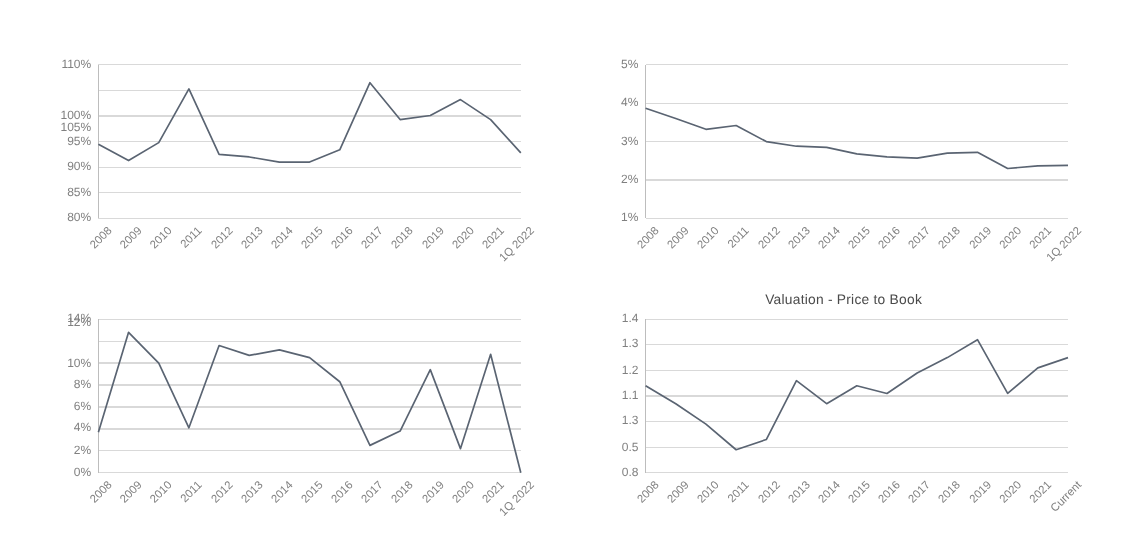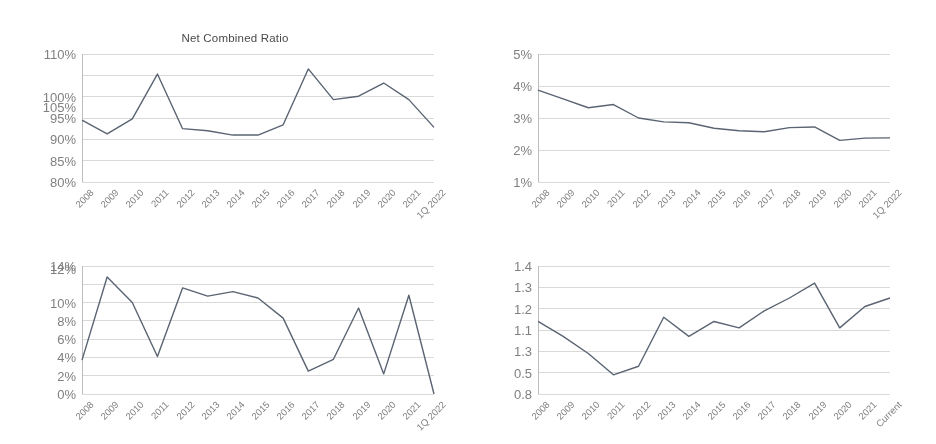--- a/index.html
+++ b/index.html
@@ -34,21 +34,21 @@
   }
   .plot {
     position: absolute;
   }
   .plot svg {
     display: block;
     overflow: visible;
   }
   .ylabel {
     position: absolute;
-    font-size: 13px;
+    font-size: 10px;
     color: #808080;
     text-align: right;
     white-space: nowrap;
     transform: translateY(-50%);
   }
   .xlabel {
     position: absolute;
     font-size: 9.5px;
     color: #808080;
     white-space: nowrap;
@@ -56,21 +56,20 @@
     transform: rotate(-45deg);
     text-align: right;
   }
 </style>
 </head>
 <body>
 
 <div id="page">
 
   <div class="panel" style="left:20px; top:32px; width:430px; height:180px;">
-    <div class="panel-title">Net Combined Ratio</div>
     <div class="plot" id="plot0" style="left:62px; top:22px; width:352px; height:128px;">
         <svg width="352" height="128">
           <line x1="0" x2="352" y1="128" y2="128" stroke="#d9d9d9" stroke-width="1" shape-rendering="crispEdges"></line>
           <line x1="0" x2="352" y1="106.66666666666667" y2="106.66666666666667" stroke="#d9d9d9" stroke-width="1" shape-rendering="crispEdges"></line>
           <line x1="0" x2="352" y1="85.33333333333334" y2="85.33333333333334" stroke="#d9d9d9" stroke-width="1" shape-rendering="crispEdges"></line>
           <line x1="0" x2="352" y1="64" y2="64" stroke="#d9d9d9" stroke-width="1" shape-rendering="crispEdges"></line>
           <line x1="0" x2="352" y1="42.66666666666667" y2="42.66666666666667" stroke="#d9d9d9" stroke-width="1" shape-rendering="crispEdges"></line>
           <line x1="0" x2="352" y1="21.33333333333333" y2="21.33333333333333" stroke="#d9d9d9" stroke-width="1" shape-rendering="crispEdges"></line>
           <line x1="0" x2="352" y1="0" y2="0" stroke="#d9d9d9" stroke-width="1" shape-rendering="crispEdges"></line>
           <line x1="0" x2="0" y1="0" y2="128" stroke="#bdbdbd" stroke-width="1" shape-rendering="crispEdges"></line>
@@ -169,20 +168,21 @@
         <div class="xlabel" style="left: 188.286px; top: 133px; width: 44px;">2017</div>
         <div class="xlabel" style="left: 213.429px; top: 133px; width: 44px;">2018</div>
         <div class="xlabel" style="left: 238.571px; top: 133px; width: 44px;">2019</div>
         <div class="xlabel" style="left: 263.714px; top: 133px; width: 44px;">2020</div>
         <div class="xlabel" style="left: 288.857px; top: 133px; width: 44px;">2021</div>
         <div class="xlabel" style="left: 314px; top: 133px; width: 44px;">1Q 2022</div>
       </div>
   </div>
 
   <div class="panel" style="left:488px; top:244px; width:430px; height:180px;">
+    <div class="panel-title">Valuation - Price to Book</div>
     <div class="plot" id="plot3" style="left:50px; top:22px; width:352px; height:128px;">
         <svg width="352" height="128">
           <line x1="0" x2="352" y1="128" y2="128" stroke="#d9d9d9" stroke-width="1" shape-rendering="crispEdges"></line>
           <line x1="0" x2="352" y1="106.66666666666667" y2="106.66666666666667" stroke="#d9d9d9" stroke-width="1" shape-rendering="crispEdges"></line>
           <line x1="0" x2="352" y1="85.33333333333334" y2="85.33333333333334" stroke="#d9d9d9" stroke-width="1" shape-rendering="crispEdges"></line>
           <line x1="0" x2="352" y1="63.99999999999997" y2="63.99999999999997" stroke="#d9d9d9" stroke-width="1" shape-rendering="crispEdges"></line>
           <line x1="0" x2="352" y1="42.66666666666667" y2="42.66666666666667" stroke="#d9d9d9" stroke-width="1" shape-rendering="crispEdges"></line>
           <line x1="0" x2="352" y1="21.333333333333314" y2="21.333333333333314" stroke="#d9d9d9" stroke-width="1" shape-rendering="crispEdges"></line>
           <line x1="0" x2="352" y1="0" y2="0" stroke="#d9d9d9" stroke-width="1" shape-rendering="crispEdges"></line>
           <line x1="0" x2="0" y1="0" y2="128" stroke="#bdbdbd" stroke-width="1" shape-rendering="crispEdges"></line>

